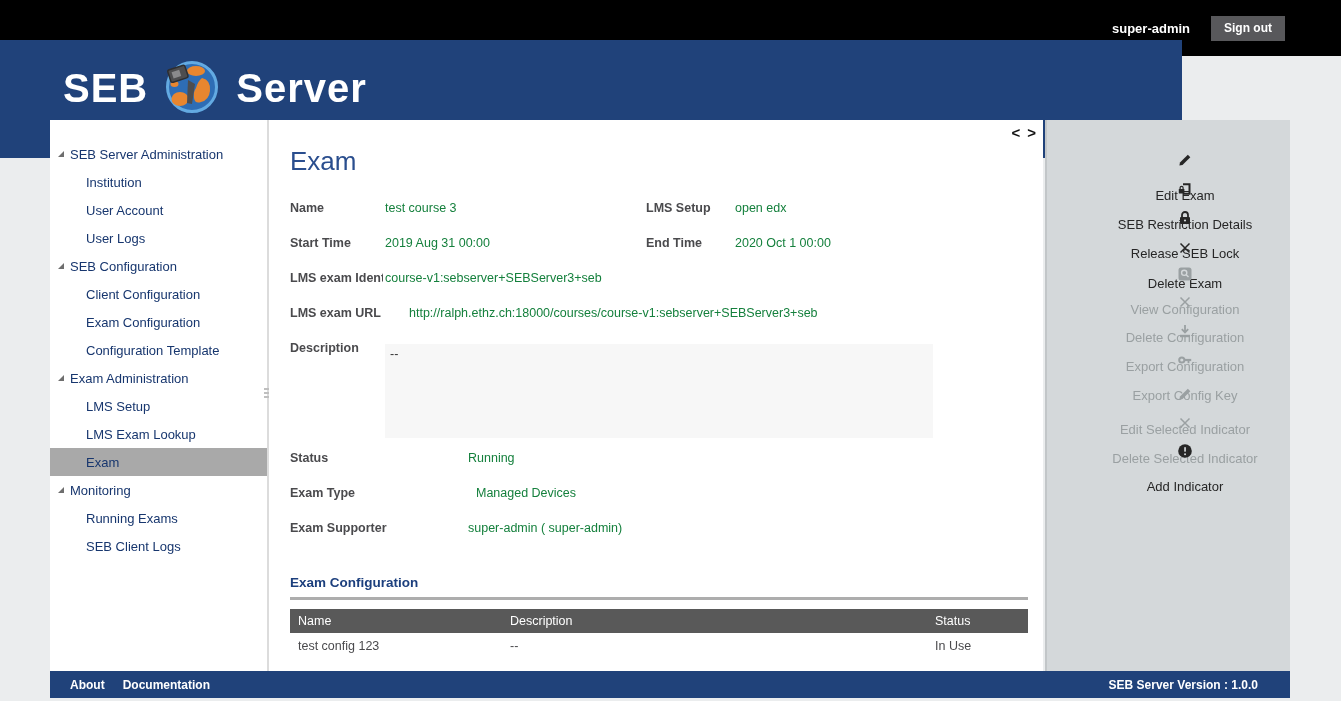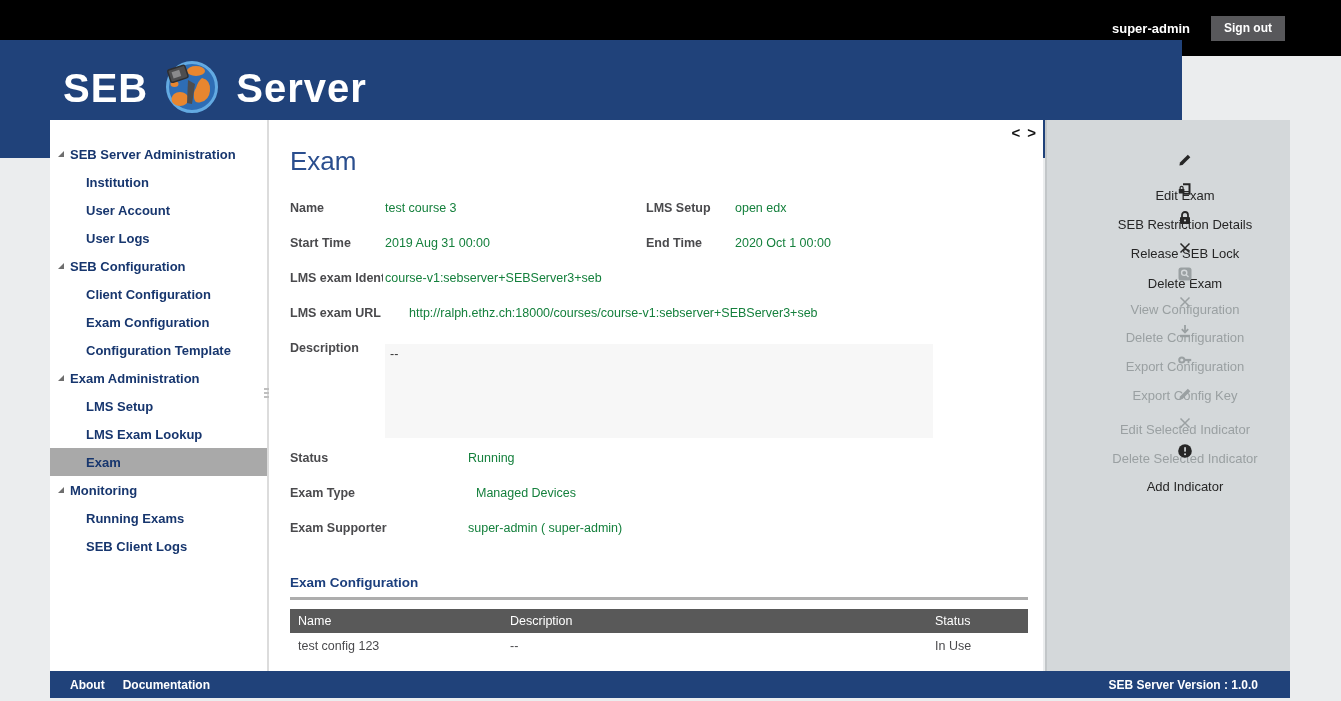--- a/index.html
+++ b/index.html
@@ -24,21 +24,21 @@
   .band { position:absolute; top:40px; left:0; width:1182px; height:118px; background:#20427a; }
   .logo { position:absolute; top:16px; left:63px; height:64px; display:flex; align-items:center; gap:16px; }
   .logo-text { color:#fff; font-weight:bold; font-size:40px; letter-spacing:1px; line-height:1; }
   
   .sidebar {
     position:absolute; left:50px; top:120px; width:217px; height:551px;
     background:#fff; padding-top:20px;
   }
   .tree-row {
     height:28px; display:flex; align-items:center; position:relative;
-    font-size:13px; font-weight:bold; color:#17366e; cursor:pointer; white-space:nowrap;
+    font-size:13px; font-weight:normal; color:#17366e; cursor:pointer; white-space:nowrap;
   }
   .tree-row.section { padding-left:20px; }
   .tree-row.child   { padding-left:36px; }
   .tree-row.selected { background:#a9a9a9; }
   .toggle {
     position:absolute; left:8px; top:11px; width:0; height:0;
     border-left:6px solid transparent; border-bottom:6px solid #6e6e6e;
   }
   
   .sash { position:absolute; left:267px; top:120px; width:2px; height:551px; background:#dcdcdc; }

